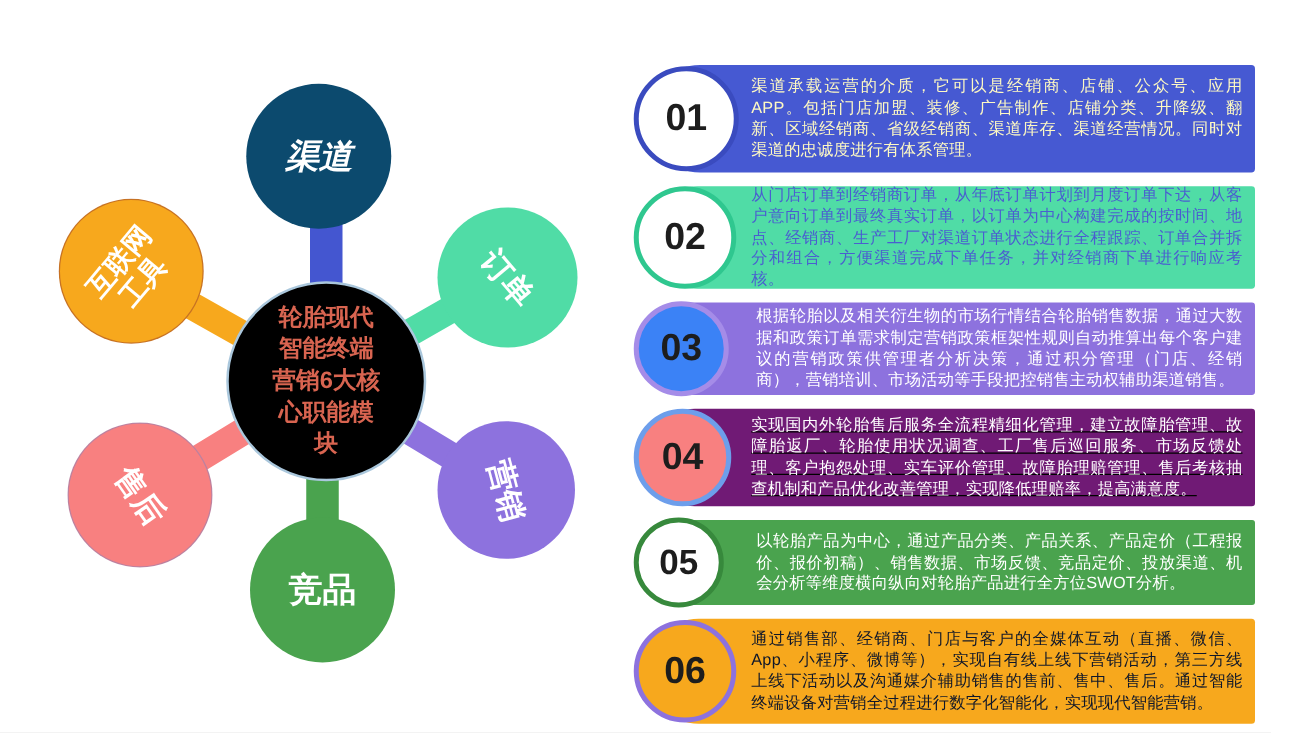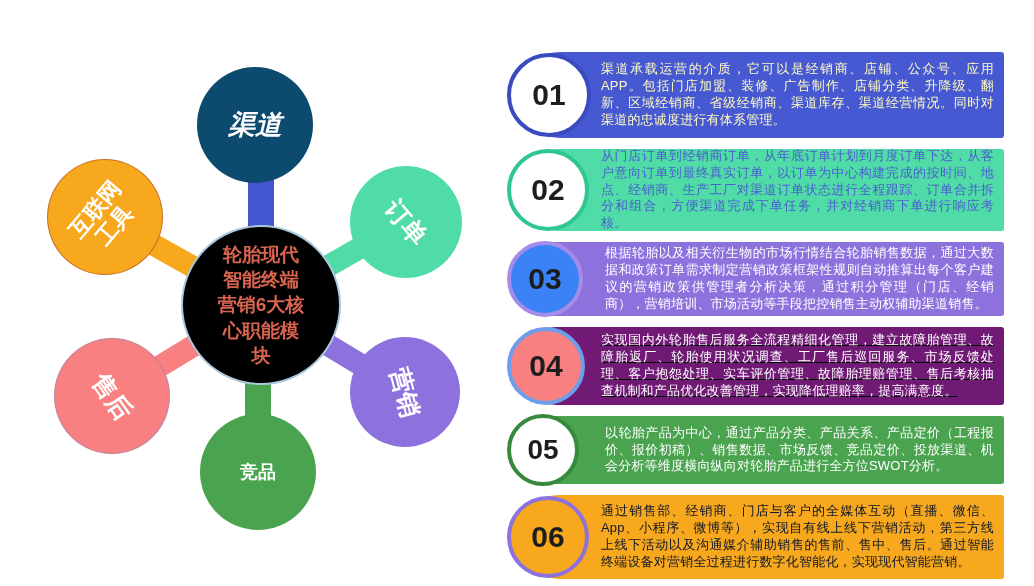--- a/index.html
+++ b/index.html
@@ -23,21 +23,21 @@
   .node {
     position:absolute; z-index:2; border-radius:50%;
     display:flex; align-items:center; justify-content:center;
     color:#ffffff; font-weight:bold; text-align:center;
   }
   .node-qudao      { left:197px; top:67px;  width:116px; height:116px; font-size:27px; }
   .node-dingdan    { left:350px; top:166px; width:112px; height:112px; font-size:25px; }
   .node-hulianwang { left:47px;  top:159px; width:116px; height:116px; font-size:22px; border:1px solid rgba(160,70,40,.55); }
   .node-shouhou    { left:54px;  top:338px; width:116px; height:116px; font-size:25px; border:1px solid rgba(150,130,180,.6); }
   .node-yingxiao   { left:350px; top:337px; width:110px; height:110px; font-size:25px; }
-  .node-jingpin    { left:200px; top:414px; width:116px; height:116px; font-size:18px; }
+  .node-jingpin    { left:200px; top:414px; width:116px; height:116px; font-size:27px; }
   .rot-cw50  { transform:rotate(50deg); }
   .rot-ccw50 { transform:rotate(-50deg); line-height:1.15; }
   .rot-cw55  { transform:rotate(55deg); }
   .rot-cw75  { transform:rotate(75deg); }
 
   .node-center {
     position:absolute; z-index:3; left:181px; top:225px; width:160px; height:160px;
     border-radius:50%; border:2px solid #aac7dc;
     display:flex; align-items:center; justify-content:center;
   }

